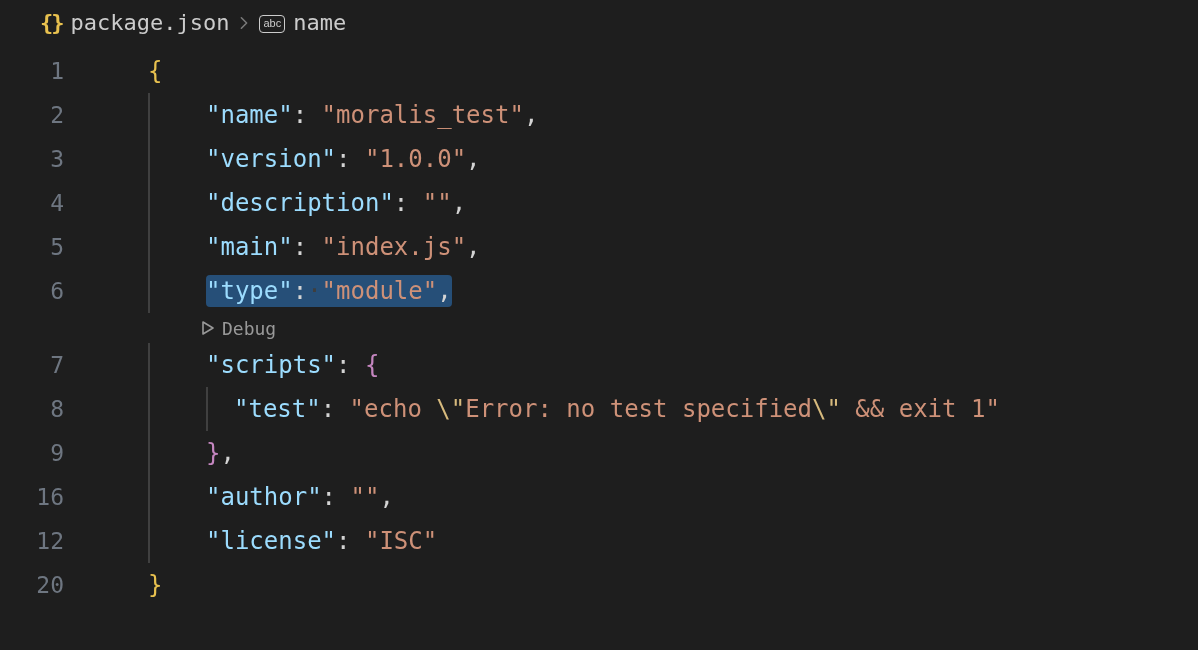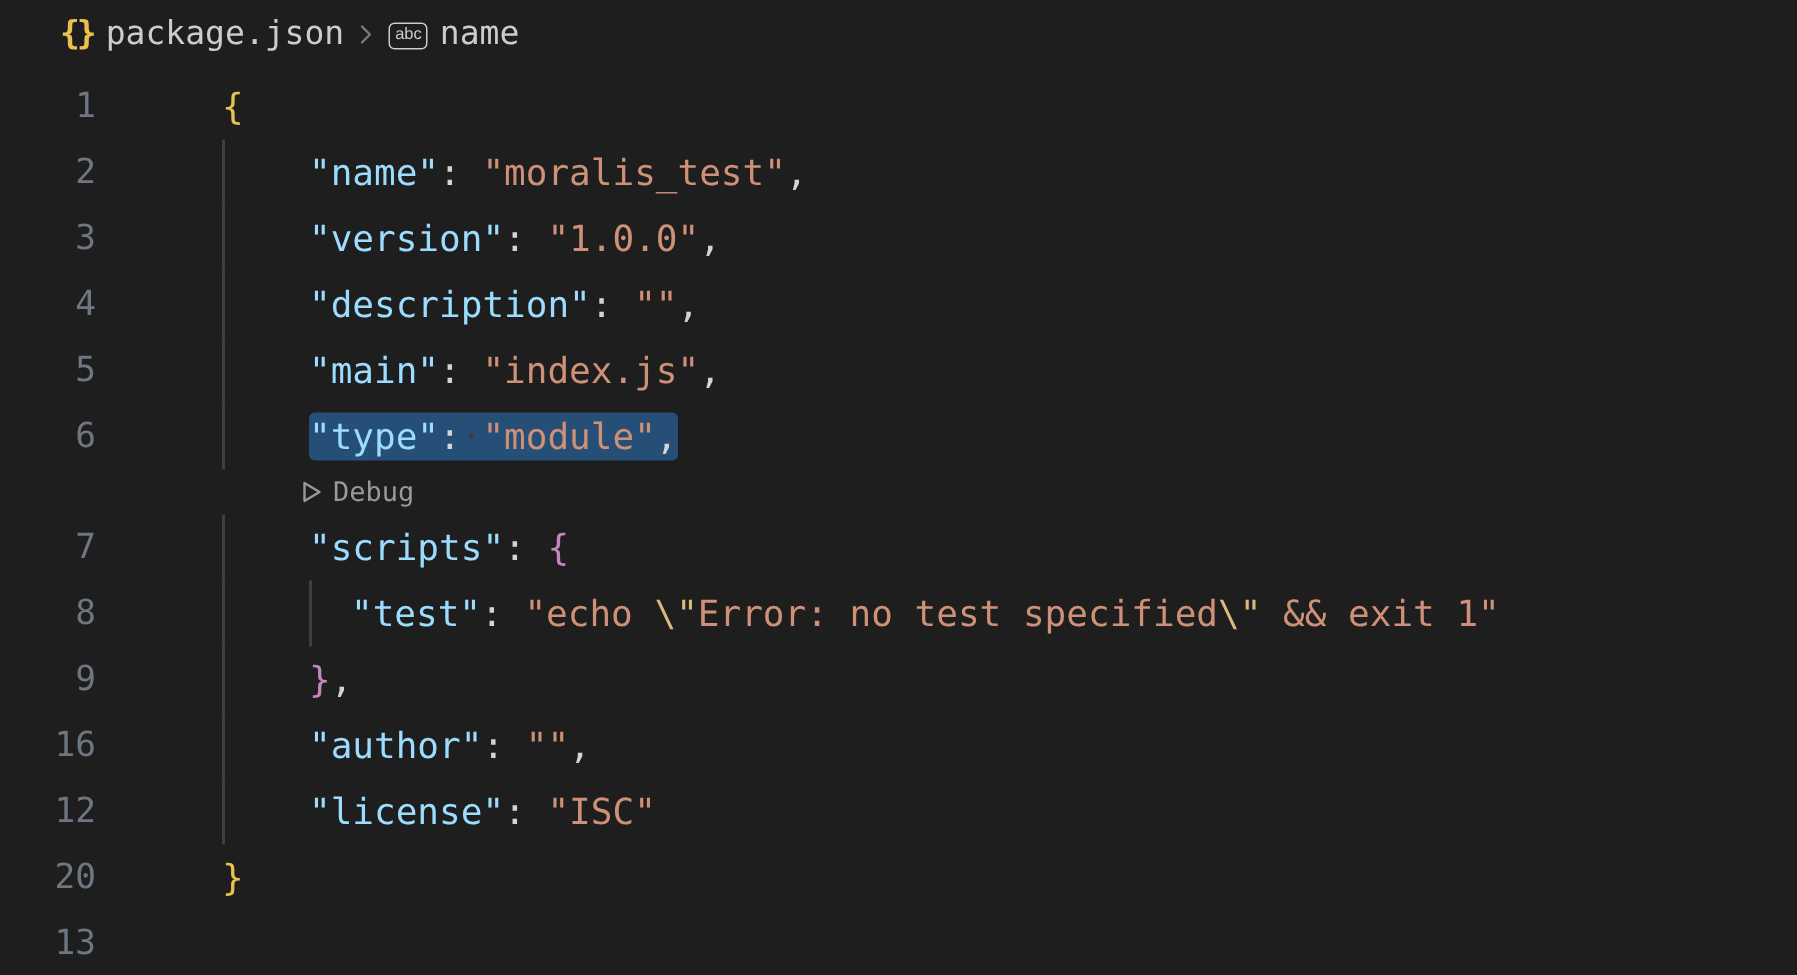--- a/index.html
+++ b/index.html
@@ -182,18 +182,14 @@
   <div class="line">
     <div class="gutter">12</div>
     <div class="code"><span class="pad1"></span><span class="indent-guide"></span><span class="pad1"></span><span class="key">"license"</span><span class="colon">:</span><span> </span><span class="str">"ISC"</span></div>
   </div>
 
   <div class="line">
     <div class="gutter">20</div>
     <div class="code"><span class="pad1"></span><span class="brace">}</span></div>
   </div>
 
-  <div class="line">
-    <div class="gutter">13</div>
-    <div class="code"></div>
-  </div>
 
 </div>
 
 </body></html>

